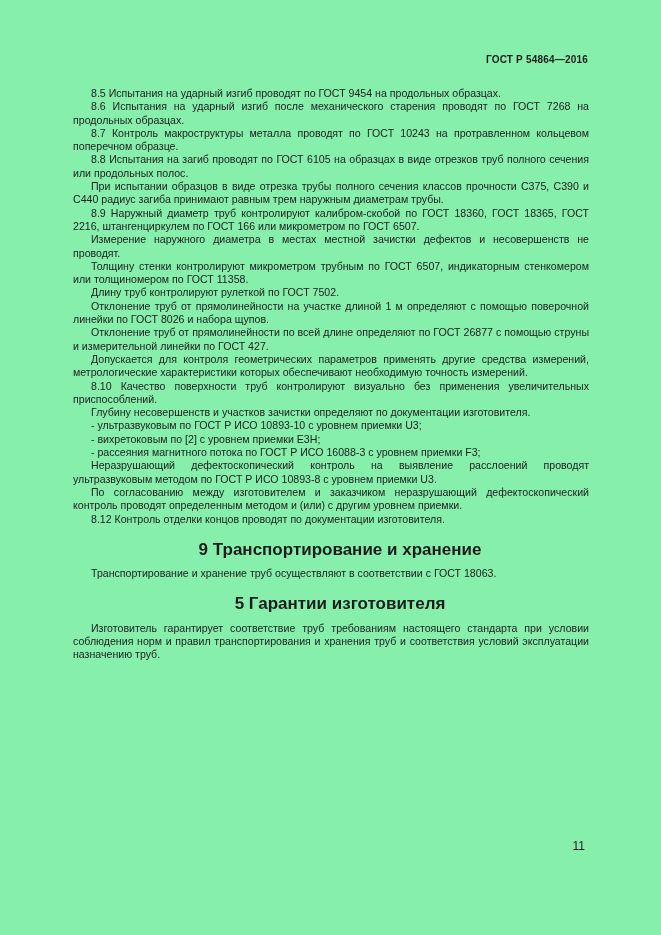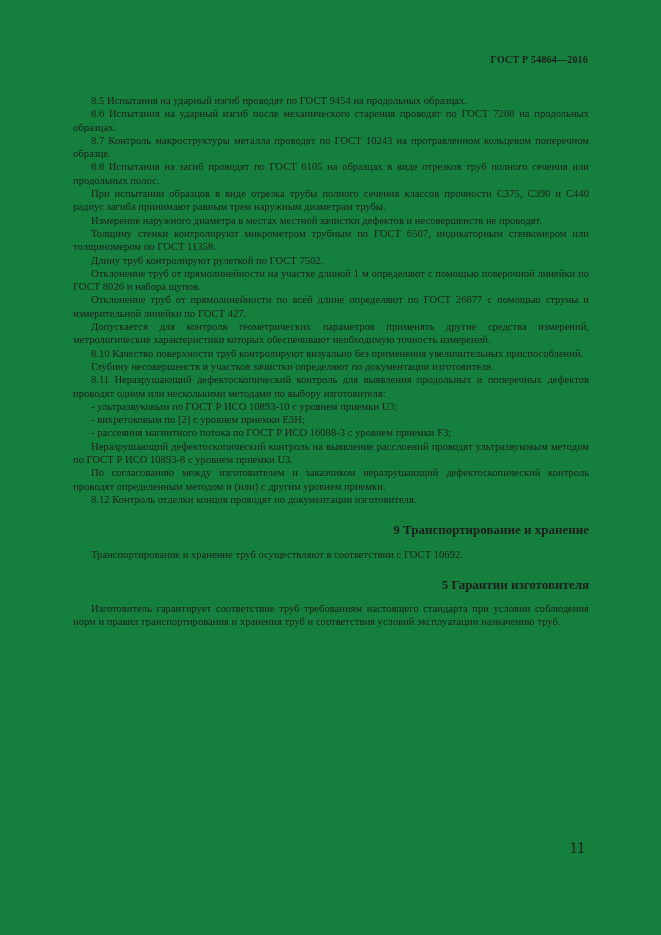--- a/index.html
+++ b/index.html
@@ -4,89 +4,89 @@
 <style>
   html, body {
     margin: 0;
     padding: 0;
     background: #ffffff;
   }
   .canvas {
     position: relative;
     width: 661px;
     height: 935px;
-    background: #15803d;
+    background: #86efac;
     overflow: hidden;
-    font-family: Liberation Serif, serif;
+    font-family: Liberation Sans, sans-serif;
     color: #1c1c1c;
   }
   .doc-header {
     position: absolute;
     top: 54px;
     right: 73px;
     font-size: 10px;
     font-weight: bold;
     letter-spacing: 0.2px;
     color: #1c1c1c;
   }
   .doc-content {
     position: absolute;
-    top: 94px;
+    top: 87px;
     left: 73px;
     width: 516px;
     font-size: 10.6px;
     line-height: 13.3px;
     text-align: justify;
   }
   .para, .list-item {
     margin: 0;
     text-indent: 18px;
   }
   .heading {
     margin: 17px 0 11px 0;
-    font-size: 13px;
+    font-size: 17px;
     font-weight: bold;
     text-indent: 18px;
-    text-align: right;
+    text-align: center;
   }
   .doc-footer {
     position: absolute;
     top: 839px;
     right: 76px;
-    font-size: 16px;
+    font-size: 12px;
     color: #1c1c1c;
   }
 </style>
 </head>
 <body>
 
 <div class="canvas">
   <div class="doc-header">ГОСТ Р 54864—2016</div>
 
   <div class="doc-content" id="doc-content">
       <p class="para">8.5 Испытания на ударный изгиб проводят по ГОСТ 9454 на продольных образцах.</p>
       <p class="para">8.6 Испытания на ударный изгиб после механического старения проводят по ГОСТ 7268 на продольных образцах.</p>
       <p class="para">8.7 Контроль макроструктуры металла проводят по ГОСТ 10243 на протравленном кольцевом поперечном образце.</p>
       <p class="para">8.8 Испытания на загиб проводят по ГОСТ 6105 на образцах в виде отрезков труб полного сечения или продольных полос.</p>
       <p class="para">При испытании образцов в виде отрезка трубы полного сечения классов прочности С375, С390 и С440 радиус загиба принимают равным трем наружным диаметрам трубы.</p>
+      <p class="para">8.9 Наружный диаметр труб контролируют калибром-скобой по ГОСТ 18360, ГОСТ 18365, ГОСТ 2216, штангенциркулем по ГОСТ 166 или микрометром по ГОСТ 6507.</p>
       <p class="para">Измерение наружного диаметра в местах местной зачистки дефектов и несовершенств не проводят.</p>
       <p class="para">Толщину стенки контролируют микрометром трубным по ГОСТ 6507, индикаторным стенкомером или толщиномером по ГОСТ 11358.</p>
       <p class="para">Длину труб контролируют рулеткой по ГОСТ 7502.</p>
       <p class="para">Отклонение труб от прямолинейности на участке длиной 1 м определяют с помощью поверочной линейки по ГОСТ 8026 и набора щупов.</p>
       <p class="para">Отклонение труб от прямолинейности по всей длине определяют по ГОСТ 26877 с помощью струны и измерительной линейки по ГОСТ 427.</p>
       <p class="para">Допускается для контроля геометрических параметров применять другие средства измерений, метрологические характеристики которых обеспечивают необходимую точность измерений.</p>
       <p class="para">8.10 Качество поверхности труб контролируют визуально без применения увеличительных приспособлений.</p>
       <p class="para">Глубину несовершенств и участков зачистки определяют по документации изготовителя.</p>
-      <p class="para">8.11 Неразрушающий дефектоскопический контроль для выявления продольных и поперечных дефектов проводят одним или несколькими методами по выбору изготовителя:</p>
       <p class="list-item">- ультразвуковым по ГОСТ Р ИСО 10893-10 с уровнем приемки U3;</p>
       <p class="list-item">- вихретоковым по [2] с уровнем приемки Е3Н;</p>
       <p class="list-item">- рассеяния магнитного потока по ГОСТ Р ИСО 16088-3 с уровнем приемки F3;</p>
       <p class="para">Неразрушающий дефектоскопический контроль на выявление расслоений проводят ультразвуковым методом по ГОСТ Р ИСО 10893-8 с уровнем приемки U3.</p>
       <p class="para">По согласованию между изготовителем и заказчиком неразрушающий дефектоскопический контроль проводят определенным методом и (или) с другим уровнем приемки.</p>
       <p class="para">8.12 Контроль отделки концов проводят по документации изготовителя.</p>
       <p class="heading">9 Транспортирование и хранение</p>
-      <p class="para">Транспортирование и хранение труб осуществляют в соответствии с ГОСТ 10692.</p>
+      <p class="para">Транспортирование и хранение труб осуществляют в соответствии с ГОСТ 18063.</p>
       <p class="heading">5 Гарантии изготовителя</p>
       <p class="para">Изготовитель гарантирует соответствие труб требованиям настоящего стандарта при условии соблюдения норм и правил транспортирования и хранения труб и соответствия условий эксплуатации назначению труб.</p>
     </div>
 
   <div class="doc-footer">11</div>
 </div>
 
 </body></html>

